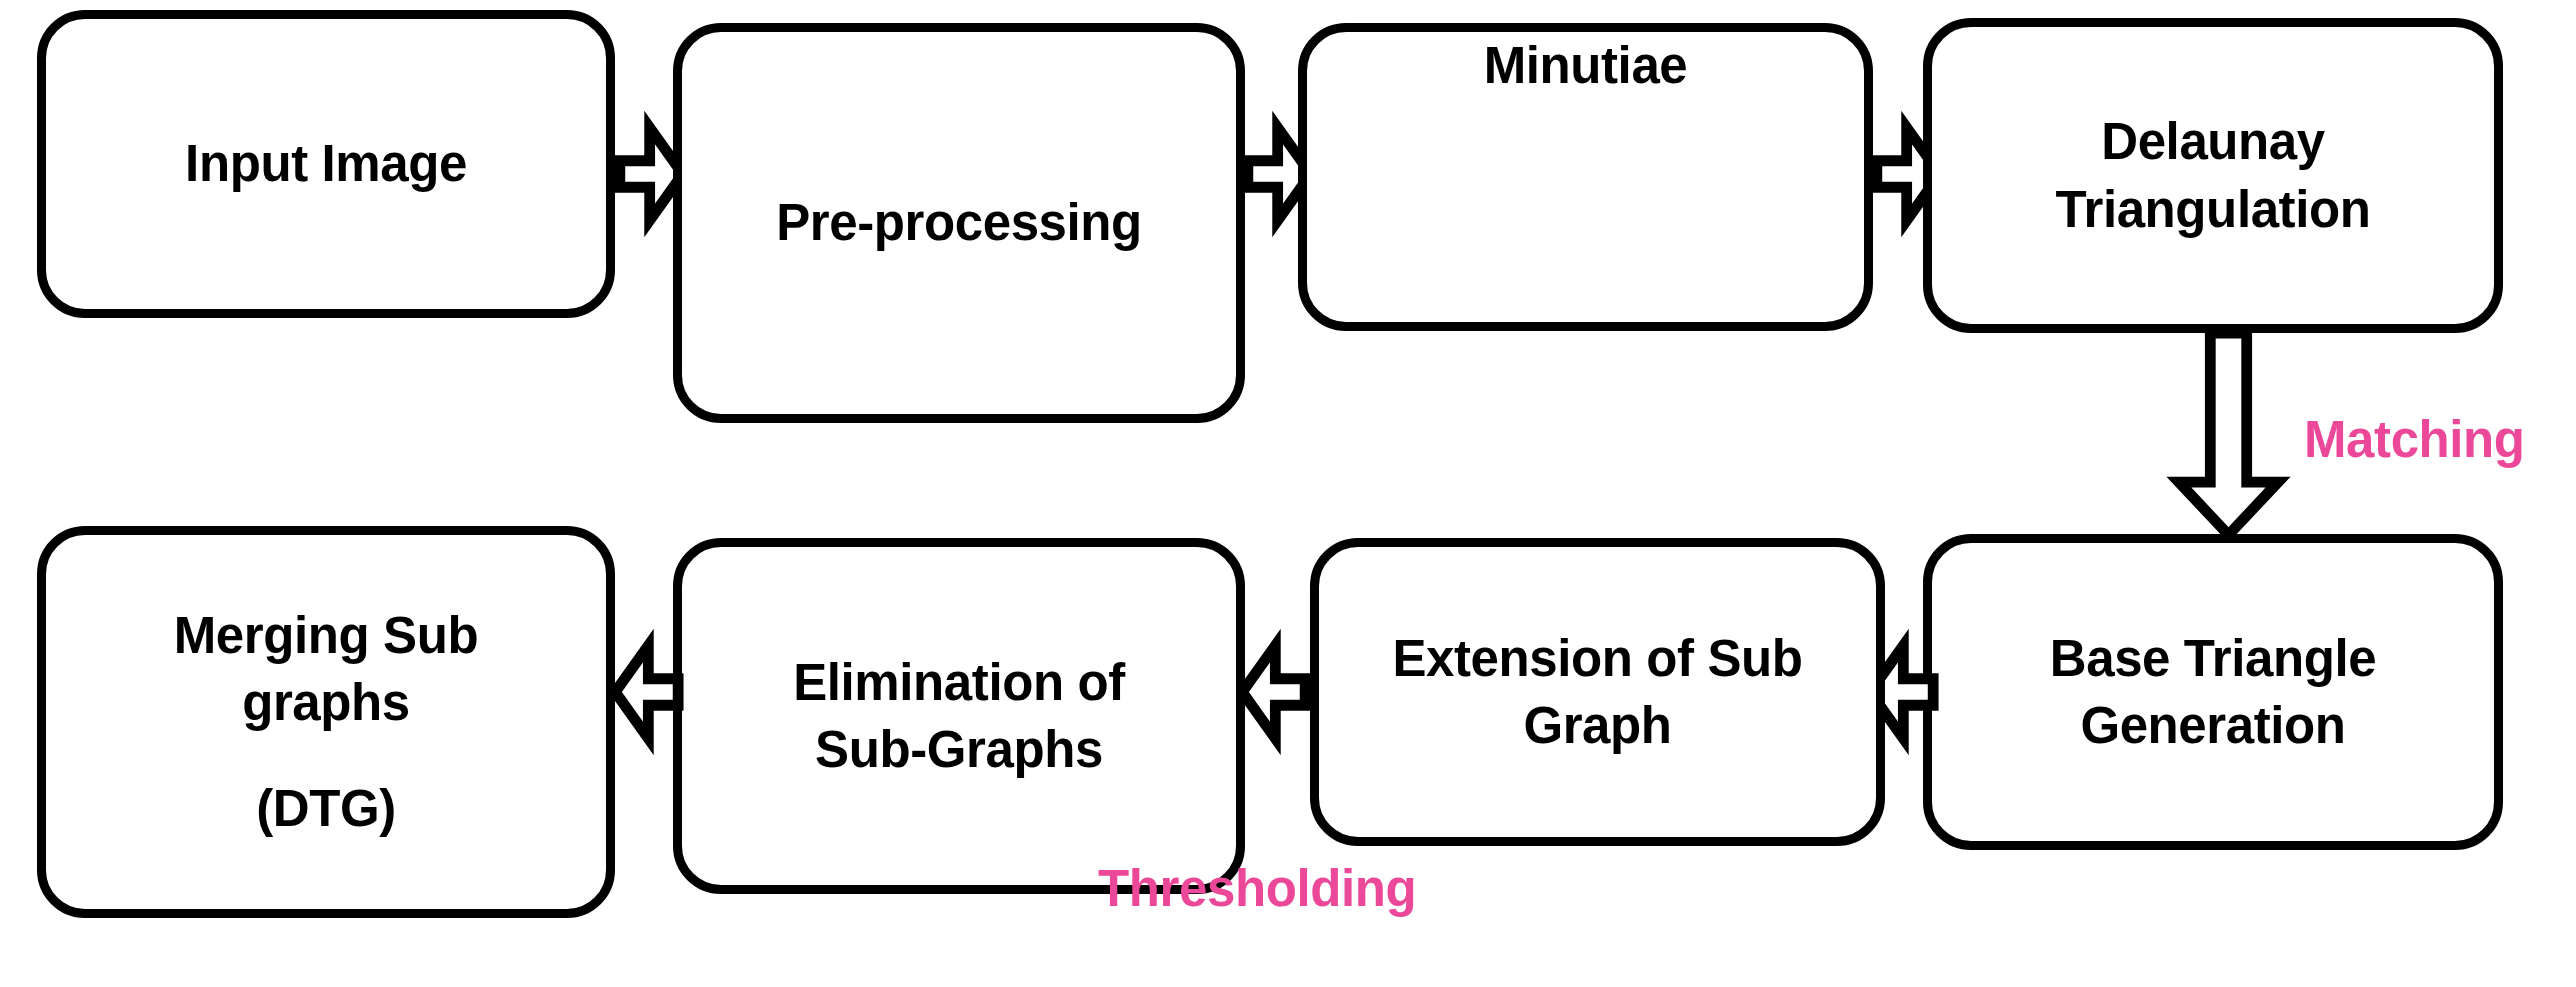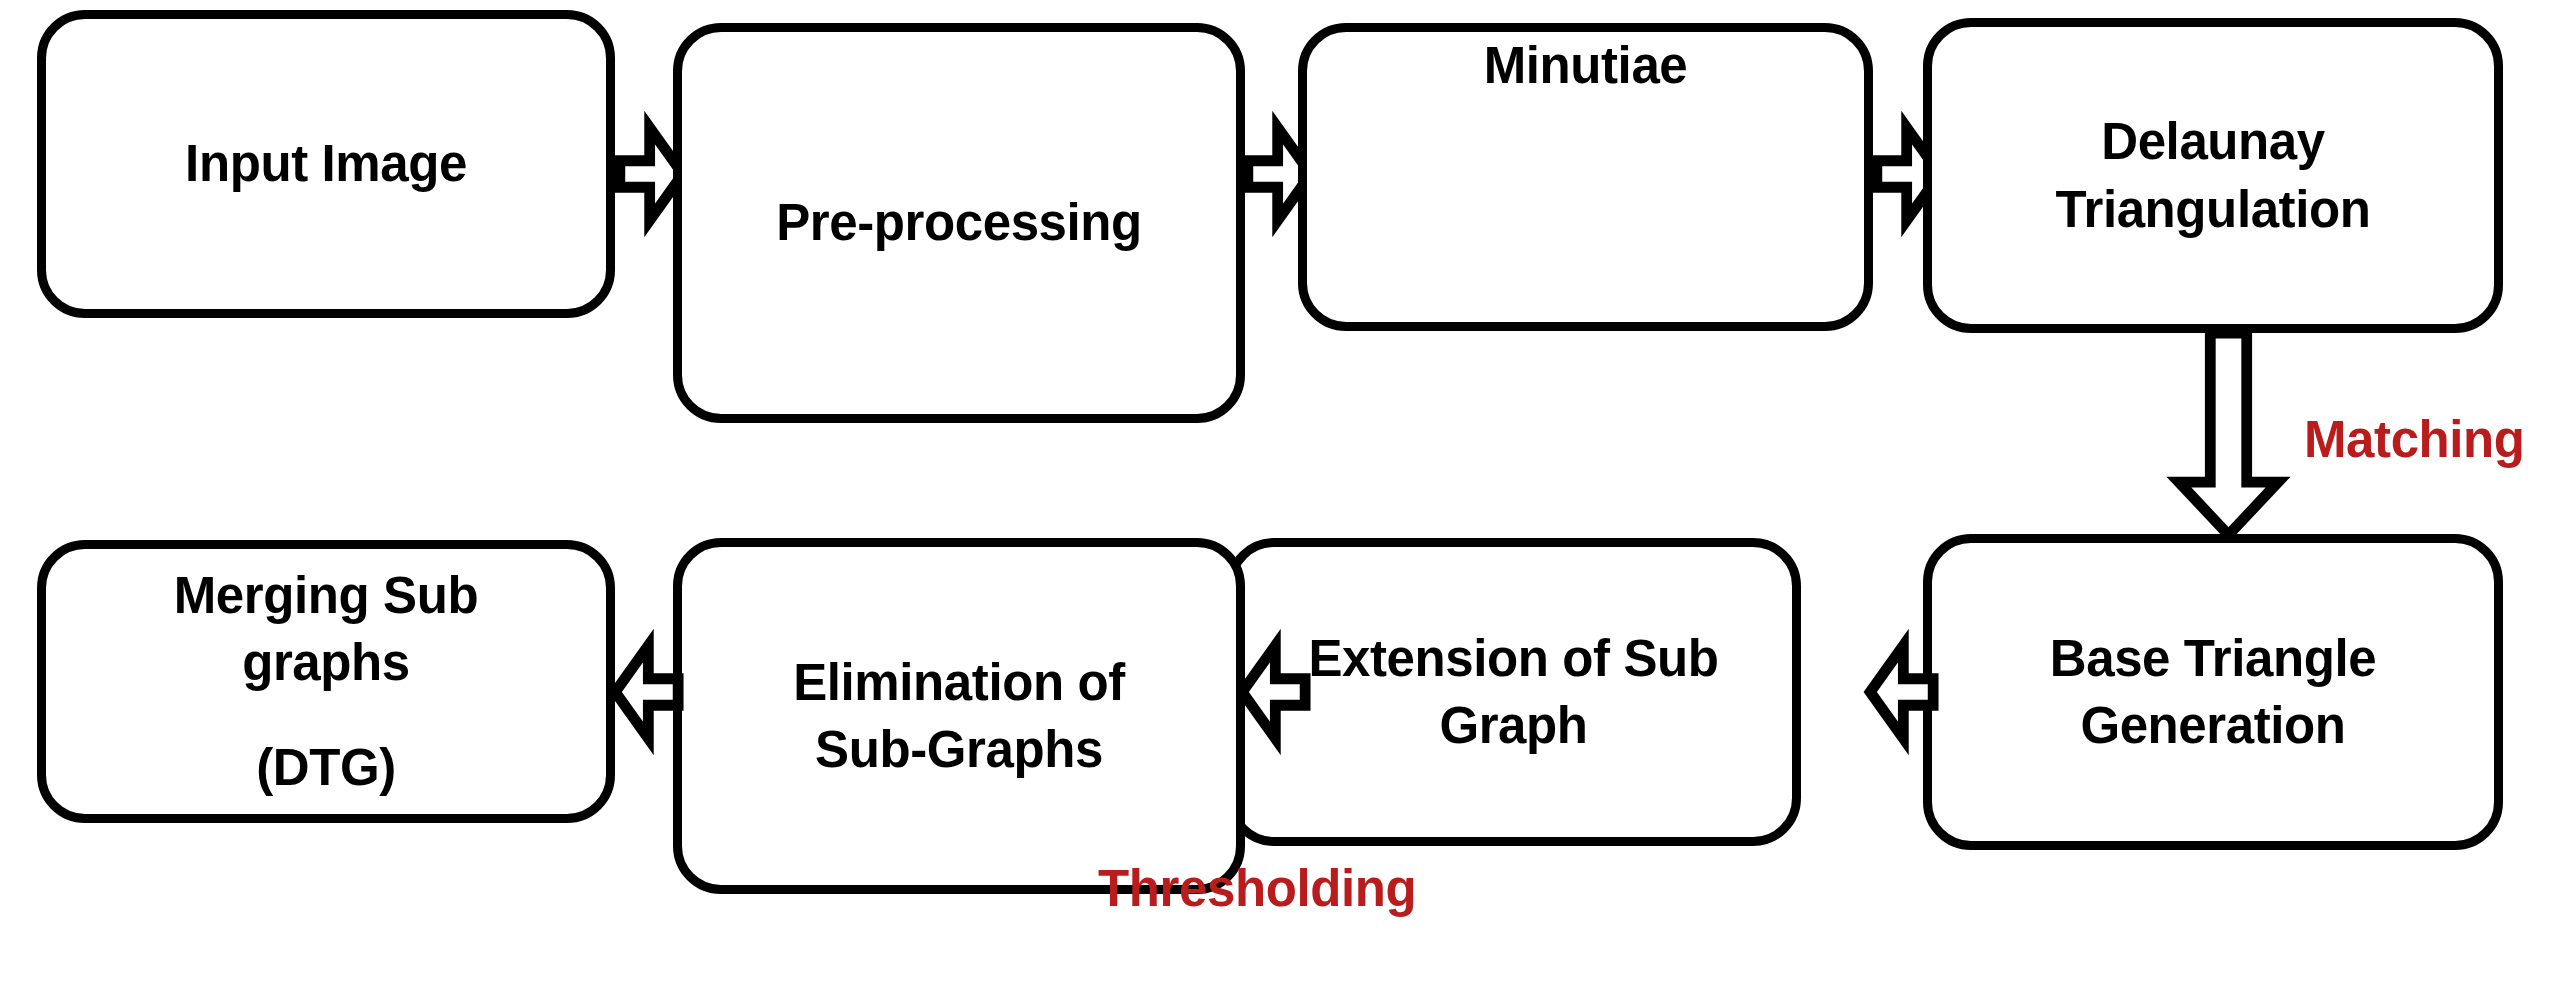--- a/index.html
+++ b/index.html
@@ -37,21 +37,21 @@
   }
   .node .ln {
     display: block;
     white-space: nowrap;
   }
   .node.spaced .ln { margin: 0; }
   .node.spaced .gap { height: 38px; }
 
   .edge-label {
     position: absolute;
-    color: #b91c1c;
+    color: #ec4899;
     font-weight: bold;
     font-size: 51px;
     white-space: nowrap;
     letter-spacing: -0.4px;
   }
 
   .arrow {
     position: absolute;
   }
   .arrow svg { display: block; overflow: visible; }
@@ -108,21 +108,21 @@
     <span class="ln">Base Triangle</span>
     <span class="ln">Generation</span>
   </div>
 
   <div class="arrow" style="left:1865px; top:634px; width:75px; height:116px;">
     <svg width="75" height="116" viewBox="0 0 90 140" aria-hidden="true">
       <path d="M 82 54 L 46 54 L 46 14 L 6 70 L 46 126 L 46 86 L 82 86 Z" fill="#ffffff" stroke="#000000" stroke-width="13" stroke-linejoin="miter"></path>
     </svg>
   </div>
 
-  <div class="node" style="left:1226px; top:538px; width:575px; height:308px;">
+  <div class="node" style="left:1310px; top:538px; width:575px; height:308px;">
     <span class="ln">Extension of Sub</span>
     <span class="ln">Graph</span>
   </div>
 
   <div class="arrow" style="left:1237px; top:634px; width:75px; height:116px;">
     <svg width="75" height="116" viewBox="0 0 90 140" aria-hidden="true">
       <path d="M 82 54 L 46 54 L 46 14 L 6 70 L 46 126 L 46 86 L 82 86 Z" fill="#ffffff" stroke="#000000" stroke-width="13" stroke-linejoin="miter"></path>
     </svg>
   </div>
 
@@ -130,21 +130,21 @@
     <span class="ln">Elimination of</span>
     <span class="ln">Sub-Graphs</span>
   </div>
 
   <div class="arrow" style="left:610px; top:634px; width:75px; height:116px;">
     <svg width="75" height="116" viewBox="0 0 90 140" aria-hidden="true">
       <path d="M 82 54 L 46 54 L 46 14 L 6 70 L 46 126 L 46 86 L 82 86 Z" fill="#ffffff" stroke="#000000" stroke-width="13" stroke-linejoin="miter"></path>
     </svg>
   </div>
 
-  <div class="node spaced" style="left:37px; top:540px; width:578px; height:283px;">
+  <div class="node spaced" style="left:37px; top:526px; width:578px; height:392px;">
     <span class="ln">Merging Sub</span>
     <span class="ln">graphs</span>
     <span class="gap"></span>
     <span class="ln">(DTG)</span>
   </div>
 
   <div class="edge-label" style="left:1098px; top:859px;">Thresholding</div>
 
 </div>
 

